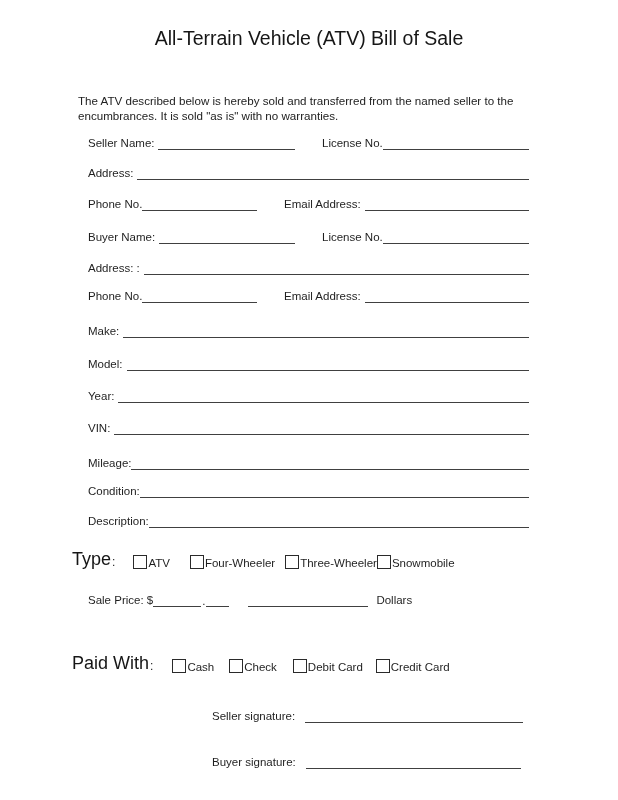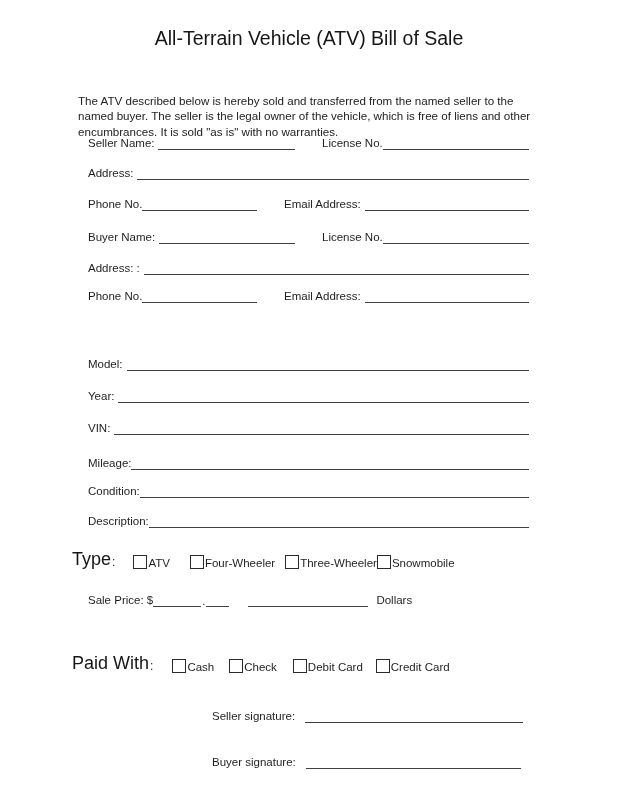--- a/index.html
+++ b/index.html
@@ -47,21 +47,20 @@
 </style>
 </head>
 <body>
 
 <div class="page">
 
   <div class="title">All-Terrain Vehicle (ATV) Bill of Sale</div>
 
   <div class="intro">
     <span>The ATV described below is hereby sold and transferred from the named seller to the</span>
-    <span>named buyer. The seller is the legal owner of the vehicle, which is free of liens and other</span>
     <span>encumbrances. It is sold "as is" with no warranties.</span>
   </div>
 
   <div class="row" style="top:135px">
     <div class="grp" style="width:207px">
       <span class="lbl">Seller Name:</span>
       <span class="ln fill gap4"></span>
     </div>
     <div class="grp grow" style="margin-left:27px">
       <span class="lbl">License No.</span>
@@ -105,20 +104,24 @@
     <div class="grp" style="width:169px">
       <span class="lbl">Phone No.</span>
       <span class="ln fill"></span>
     </div>
     <div class="grp grow" style="margin-left:27px">
       <span class="lbl">Email Address:</span>
       <span class="ln fill gap4"></span>
     </div>
   </div>
 
+  <div class="row" style="top:323px">
+    <span class="lbl">Make:</span>
+    <span class="ln fill gap4"></span>
+  </div>
   <div class="row" style="top:388px">
     <span class="lbl">Year:</span>
     <span class="ln fill gap4"></span>
   </div>
   <div class="row" style="top:356px">
     <span class="lbl">Model:</span>
     <span class="ln fill gap4"></span>
   </div>
   <div class="row" style="top:420px">
     <span class="lbl">VIN:</span>

